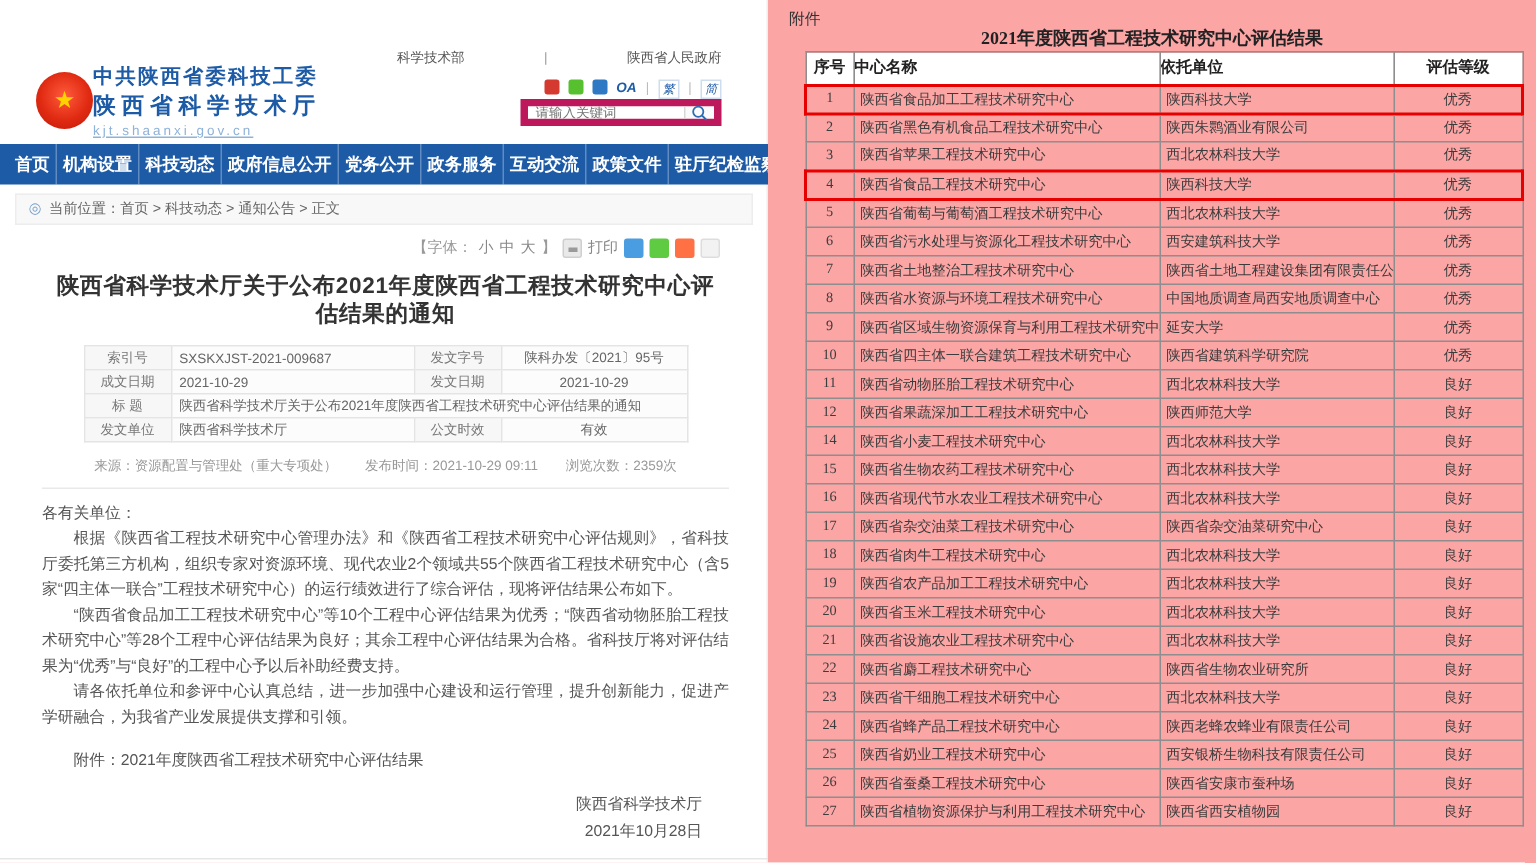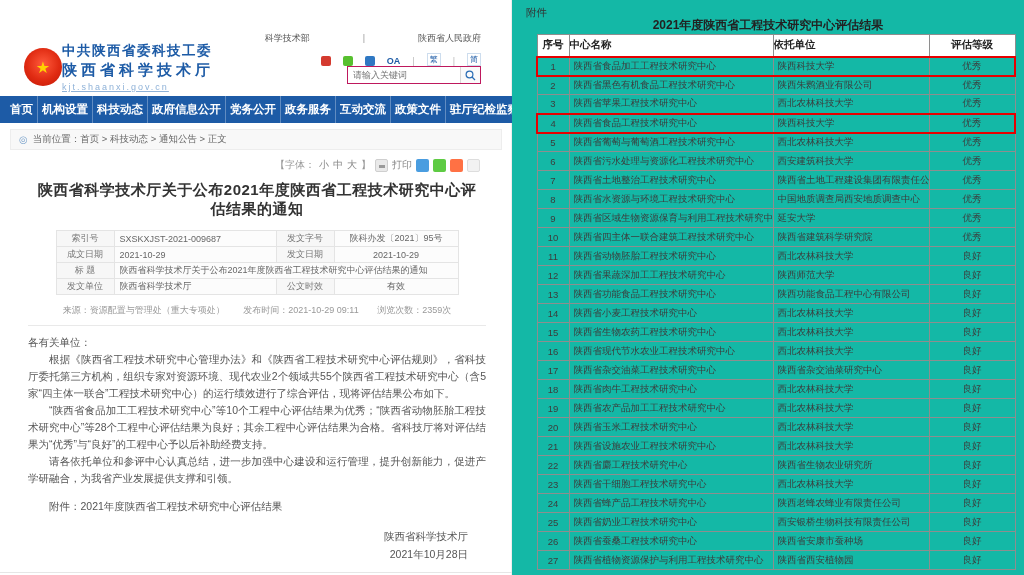--- a/index.html
+++ b/index.html
@@ -16,29 +16,29 @@
 
   .logo { position:absolute; left:24px; top:42px; display:flex; align-items:center; }
   .emblem { width:38px; height:38px; border-radius:50%;
     background:radial-gradient(circle at 50% 42%, #ff5a3c 0%, #e02b12 55%, #c01606 100%);
     display:flex; align-items:center; justify-content:center; color:#ffd200; font-size:16px; }
   .logo-text { color:#1d5ba6; }
   .logo-l1 { font-size:13.5px; font-weight:bold; letter-spacing:1.5px; }
   .logo-l2 { font-size:15px; font-weight:bold; letter-spacing:4px; margin-top:1px; }
   .logo-l3 { font-size:9px; color:#8fb2d8; letter-spacing:2px; margin-top:2px;text-decoration:underline; }
 
-  .quick { position:absolute; top:53px; right:30px; display:flex; align-items:flex-end; gap:12px; font-size:9px; }
+  .quick { position:absolute; top:53px; right:30px; display:flex; align-items:flex-start; gap:6px; font-size:9px;font-style:italic; }
   .dot { width:10px; height:10px; border-radius:2px; display:inline-block; cursor:pointer; }
   .dot.red{ background:#d43a2f; } .dot.green{ background:#57c02f; } .dot.blue{ background:#2f78c3; }
   .oa { color:#1d5ba6; font-weight:bold; cursor:pointer; }
   .lang { color:#1d5ba6; border:1px solid #cdddee; padding:0 2px; font-size:8px; cursor:pointer; }
   .qsep { color:#bbb; }
 
   .searchbox { position:absolute; top:66px; right:30px; width:134px; height:18px;
-    border:1px solid #be185d; display:flex; background:#fff; }
+    border:5px solid #be185d; display:flex; background:#fff; }
   .searchbox input { flex:1; border:0; outline:none; font-size:9px; color:#555; padding:0 5px; min-width:0; }
   .searchbox button { width:20px; border:0; border-left:1px solid #d7d7d7; background:#fafafa; cursor:pointer;
     display:flex; align-items:center; justify-content:center; }
 
   .nav { position:absolute; top:96px; left:0; width:512px; height:27px; background:#1d5ba6;
     display:flex; align-items:stretch; list-style:none; padding:0 6px; }
   .nav li { flex:1 1 auto; display:flex; align-items:center; justify-content:center;
     color:#fff; font-size:11.5px; font-weight:bold; cursor:pointer; white-space:nowrap; padding:0 4px; }
   .nav li + li { border-left:1px solid rgba(255,255,255,.3); }
 
@@ -72,21 +72,21 @@
   .srcline span { margin:0 8px; }
   .divider { margin-top:8px; border-top:1px solid #e9e9e9; }
 
   .body-text { margin-top:8px; font-size:10.5px; line-height:17px; color:#555; text-align:justify; }
   .body-text p.ind { text-indent:2em; }
   .attach-line { margin-top:13px; font-size:10.5px; color:#555; text-indent:2em; cursor:pointer; }
   .sign { margin-top:13px; text-align:right; font-size:10.5px; color:#555; line-height:18px; padding-right:18px; }
   .footline { position:absolute; bottom:2px; left:0; width:512px; border-top:1px solid #e6e6e6; }
 
   
-  #right { position:absolute; left:512px; top:0; width:512px; height:575px; background:#14b8a6; }
+  #right { position:absolute; left:512px; top:0; width:512px; height:575px; background:#fca5a5;font-family:Liberation Serif, serif; }
   .att-label { position:absolute; left:14px; top:6px; font-size:10.5px; color:#333; }
   .att-title { position:absolute; left:0; top:17px; width:512px; text-align:center;
     font-size:12px; font-weight:bold; color:#222; }
   table.eval { position:absolute; left:24px; top:34px; width:478px; border-collapse:collapse;
     table-layout:fixed; font-size:9.5px; color:#3c3c3c; }
   table.eval th, table.eval td { border:1px solid #8e8e8e; overflow:hidden; white-space:nowrap; }
   table.eval th { height:22px; font-size:10.5px; font-weight:bold; color:#222; background:#fff; }
   table.eval td { height:19px; padding:0 4px; }
   table.eval .c-no { width:32px; text-align:center; padding:0; }
   table.eval .c-name { width:204px; text-align:left; }
@@ -320,26 +320,20 @@
             <td class="c-grade">良好</td>
           </tr>
 
           <tr>
             <td class="c-no">12</td>
             <td class="c-name">陕西省果蔬深加工工程技术研究中心</td>
             <td class="c-org">陕西师范大学</td>
             <td class="c-grade">良好</td>
           </tr>
 
-          <tr>
-            <td class="c-no">13</td>
-            <td class="c-name">陕西省功能食品工程技术研究中心</td>
-            <td class="c-org">陕西功能食品工程中心有限公司</td>
-            <td class="c-grade">良好</td>
-          </tr>
 
           <tr>
             <td class="c-no">14</td>
             <td class="c-name">陕西省小麦工程技术研究中心</td>
             <td class="c-org">西北农林科技大学</td>
             <td class="c-grade">良好</td>
           </tr>
 
           <tr>
             <td class="c-no">15</td>

